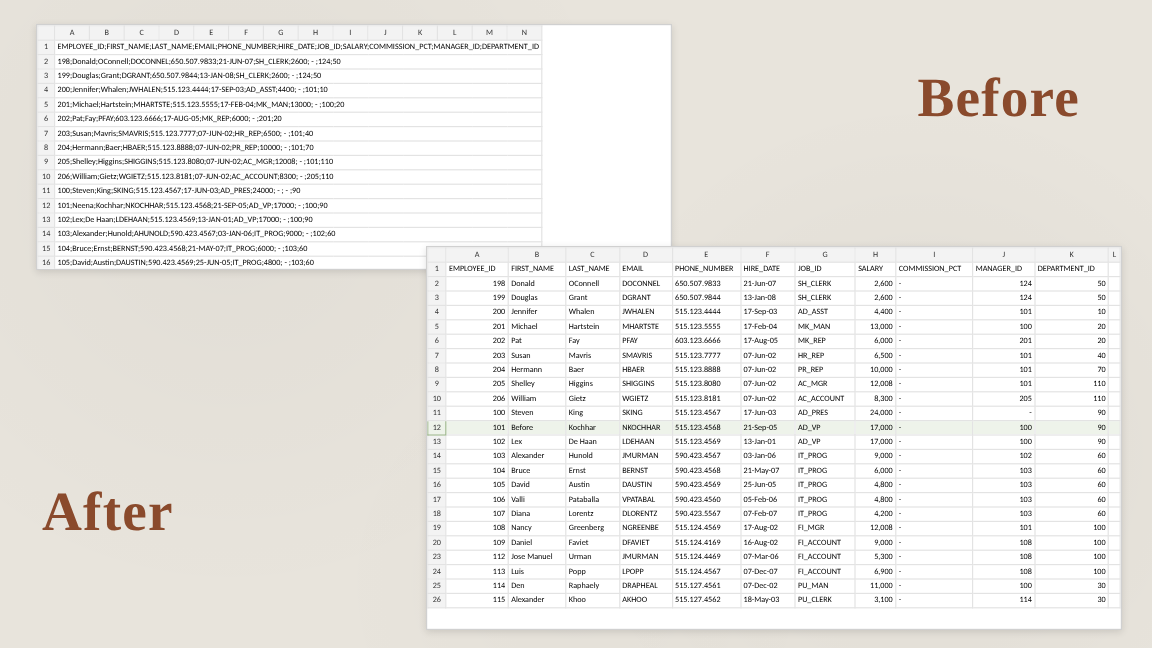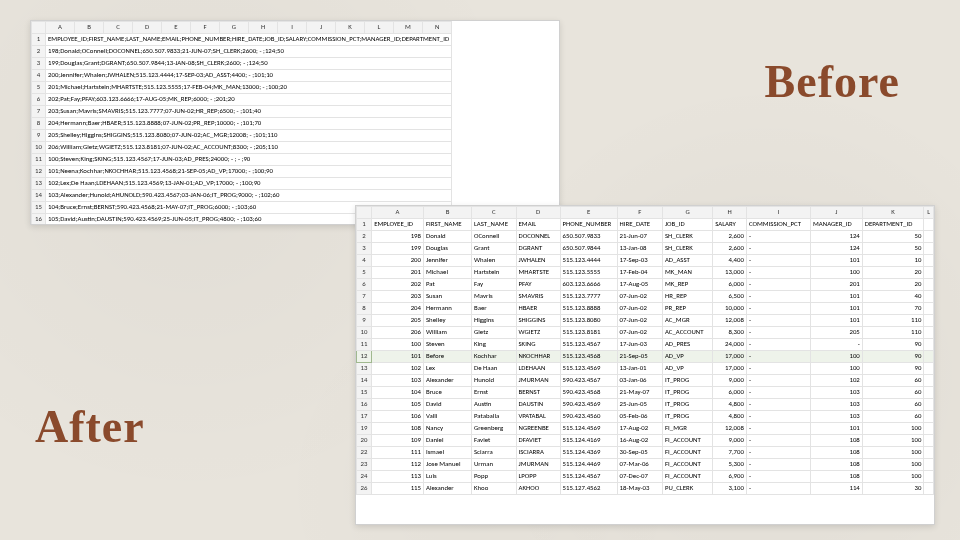--- a/index.html
+++ b/index.html
@@ -441,20 +441,35 @@
           <td>590.423.4560</td>
           <td>05-Feb-06</td>
           <td>IT_PROG</td>
           <td class="num">4,800</td>
           <td>-</td>
           <td class="num">103</td>
           <td class="num">60</td>
           <td></td>
         </tr>
         <tr>
+          <th class="rowhdr">18</th>
+          <td class="num">107</td>
+          <td>Diana</td>
+          <td>Lorentz</td>
+          <td>DLORENTZ</td>
+          <td>590.423.5567</td>
+          <td>07-Feb-07</td>
+          <td>IT_PROG</td>
+          <td class="num">4,200</td>
+          <td>-</td>
+          <td class="num">103</td>
+          <td class="num">60</td>
+          <td></td>
+        </tr>
+        <tr>
           <th class="rowhdr">19</th>
           <td class="num">108</td>
           <td>Nancy</td>
           <td>Greenberg</td>
           <td>NGREENBE</td>
           <td>515.124.4569</td>
           <td>17-Aug-02</td>
           <td>FI_MGR</td>
           <td class="num">12,008</td>
           <td>-</td>
@@ -471,35 +486,20 @@
           <td>515.124.4169</td>
           <td>16-Aug-02</td>
           <td>FI_ACCOUNT</td>
           <td class="num">9,000</td>
           <td>-</td>
           <td class="num">108</td>
           <td class="num">100</td>
           <td></td>
         </tr>
         <tr>
-          <th class="rowhdr">22</th>
-          <td class="num">111</td>
-          <td>Ismael</td>
-          <td>Sciarra</td>
-          <td>ISCIARRA</td>
-          <td>515.124.4369</td>
-          <td>30-Sep-05</td>
-          <td>FI_ACCOUNT</td>
-          <td class="num">7,700</td>
-          <td>-</td>
-          <td class="num">108</td>
-          <td class="num">100</td>
-          <td></td>
-        </tr>
-        <tr>
           <th class="rowhdr">23</th>
           <td class="num">112</td>
           <td>Jose Manuel</td>
           <td>Urman</td>
           <td>JMURMAN</td>
           <td>515.124.4469</td>
           <td>07-Mar-06</td>
           <td>FI_ACCOUNT</td>
           <td class="num">5,300</td>
           <td>-</td>
@@ -516,20 +516,35 @@
           <td>515.124.4567</td>
           <td>07-Dec-07</td>
           <td>FI_ACCOUNT</td>
           <td class="num">6,900</td>
           <td>-</td>
           <td class="num">108</td>
           <td class="num">100</td>
           <td></td>
         </tr>
         <tr>
+          <th class="rowhdr">25</th>
+          <td class="num">114</td>
+          <td>Den</td>
+          <td>Raphaely</td>
+          <td>DRAPHEAL</td>
+          <td>515.127.4561</td>
+          <td>07-Dec-02</td>
+          <td>PU_MAN</td>
+          <td class="num">11,000</td>
+          <td>-</td>
+          <td class="num">100</td>
+          <td class="num">30</td>
+          <td></td>
+        </tr>
+        <tr>
           <th class="rowhdr">26</th>
           <td class="num">115</td>
           <td>Alexander</td>
           <td>Khoo</td>
           <td>AKHOO</td>
           <td>515.127.4562</td>
           <td>18-May-03</td>
           <td>PU_CLERK</td>
           <td class="num">3,100</td>
           <td>-</td>

